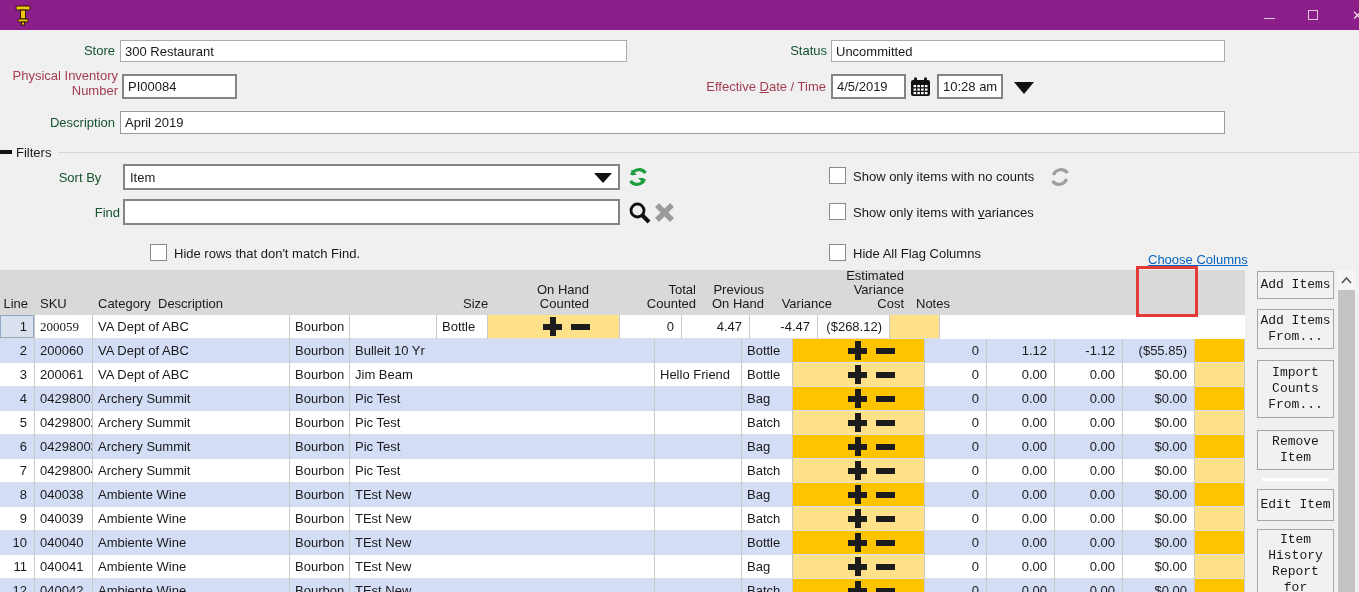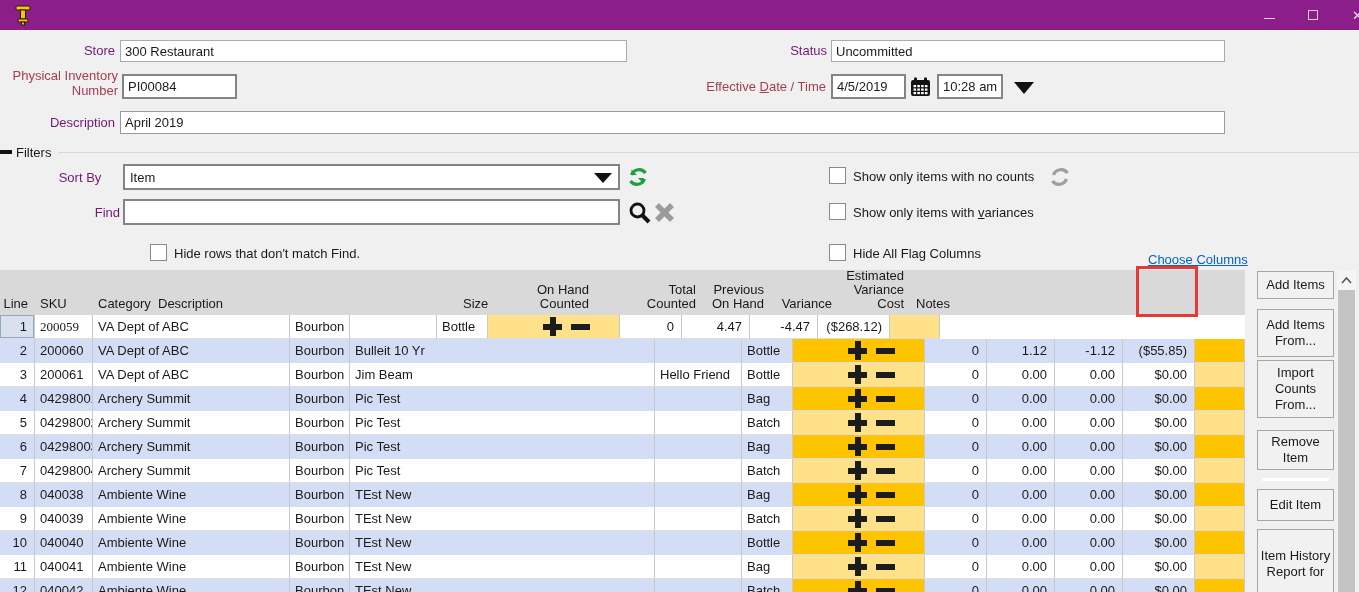--- a/index.html
+++ b/index.html
@@ -12,21 +12,21 @@
   .app-icon { position:absolute; left:12px; top:4px; width:22px; height:22px; }
   .win-btn { position:absolute; top:0; height:30px; display:flex; align-items:center; justify-content:center; color:#e8d8e8; }
   .btn-min { left:1252px; width:34px; }
   .btn-min .bar { width:11px; height:1px; background:#ddc9dd; margin-top:6px; }
   .btn-max { left:1296px; width:34px; }
   .btn-max .box { width:10px; height:10px; border:1px solid #ddc9dd; }
   .btn-close { left:1344px; width:15px; overflow:hidden; }
   .btn-close .x { font-size:13px; color:#eadbea; position:relative; left:6px; }
 
   
-  .lbl { position:absolute; font-size:13px; color:#701a75; white-space:nowrap; }
+  .lbl { position:absolute; font-size:13px; color:#14532d; white-space:nowrap; }
   .lbl.right { text-align:right; }
   .lbl.red { color:#a33e52; }
   .field { position:absolute; background:#ffffff; font-size:13px; font-family:"Liberation Sans",sans-serif; color:#1a1a1a; padding:0 4px; outline:none; }
   .b-thin { border:1px solid #ababab; }
   .b-med  { border:1px solid #9a9a9a; }
   .b-thick{ border:2px solid #848484; }
   .u { text-decoration:underline; }
 
   .cal-btn { position:absolute; left:910px; top:77px; width:21px; height:20px; cursor:pointer; }
   .time-arrow { position:absolute; left:1014px; top:82px; width:0; height:0; border-left:10px solid transparent; border-right:10px solid transparent; border-top:12px solid #111; cursor:pointer; }
@@ -63,21 +63,21 @@
   .tr .td.count, .tr .td.notes { background:#ffe18a; }
   .tr.alt .td.count, .tr.alt .td.notes { background:#ffc400; }
   .plus-btn { position:relative; width:19px; height:19px; cursor:pointer; }
   .plus-btn::before { content:""; position:absolute; left:0; top:7px; width:19px; height:6px; background:#1c1c1c; }
   .plus-btn::after { content:""; position:absolute; left:7px; top:0; width:6px; height:19px; background:#1c1c1c; }
   .minus-btn { width:19px; height:6px; background:#1c1c1c; cursor:pointer; }
 
   .red-box { position:absolute; left:1136px; top:266px; width:62px; height:51px; border:3px solid #e53935; pointer-events:none; }
 
   
-  .action-btn { position:absolute; left:1257px; width:77px; background:#f1f1f1; border:1px solid #a7a7a7; font-size:13px; display:flex; align-items:center; justify-content:center; text-align:center; line-height:16px; cursor:pointer; padding:2px; }
+  .action-btn { position:absolute; left:1257px; width:77px; background:#f1f1f1; border:1px solid #a7a7a7; font-size:13px; display:flex; align-items:center; justify-content:center; text-align:center; line-height:16px; cursor:pointer; padding:2px;font-family:Liberation Mono, monospace; }
   .btn-divider { position:absolute; left:1262px; top:478px; width:67px; height:3px; background:#ffffff; }
 
   
   .vscroll { position:absolute; left:1337px; top:270px; width:19px; height:322px; background:#f5f5f5; }
   .vscroll .up { position:absolute; top:2px; left:0; width:19px; height:16px; display:flex; align-items:center; justify-content:center; cursor:pointer; }
   .vscroll .thumb { position:absolute; top:20px; left:1px; width:17px; height:302px; background:#c3c3c3; cursor:pointer; }
 </style>
 </head>
 <body>
 
@@ -426,21 +426,21 @@
       <div class="td num" style="width: 62px;">0</div>
       <div class="td num" style="width: 68px;">0.00</div>
       <div class="td num" style="width: 68px;">0.00</div>
       <div class="td num" style="width: 72px;">$0.00</div>
       <div class="td notes" style="width: 50px;"></div>
     </div>
   </div>
 <div class="red-box"></div>
 
 <div class="action-btn" style="top:271px; height:28px;">Add Items</div>
-<div class="action-btn" style="top:309px; height:48px;">Add Items From...</div>
+<div class="action-btn" style="top:309px; height:40px;">Add Items From...</div>
 <div class="action-btn" style="top:360px; height:58px;">Import Counts From...</div>
 <div class="action-btn" style="top:430px; height:40px;">Remove Item</div>
 <div class="btn-divider"></div>
 <div class="action-btn" style="top:489px; height:32px;">Edit Item</div>
 <div class="action-btn" style="top:529px; height:70px;">Item History Report for</div>
 
 <div class="vscroll">
   <div class="up">
     <svg width="11" height="7" viewBox="0 0 11 7" fill="none" stroke="#555" stroke-width="1.6">
         <polyline points="1,6 5.5,1 10,6"></polyline>

